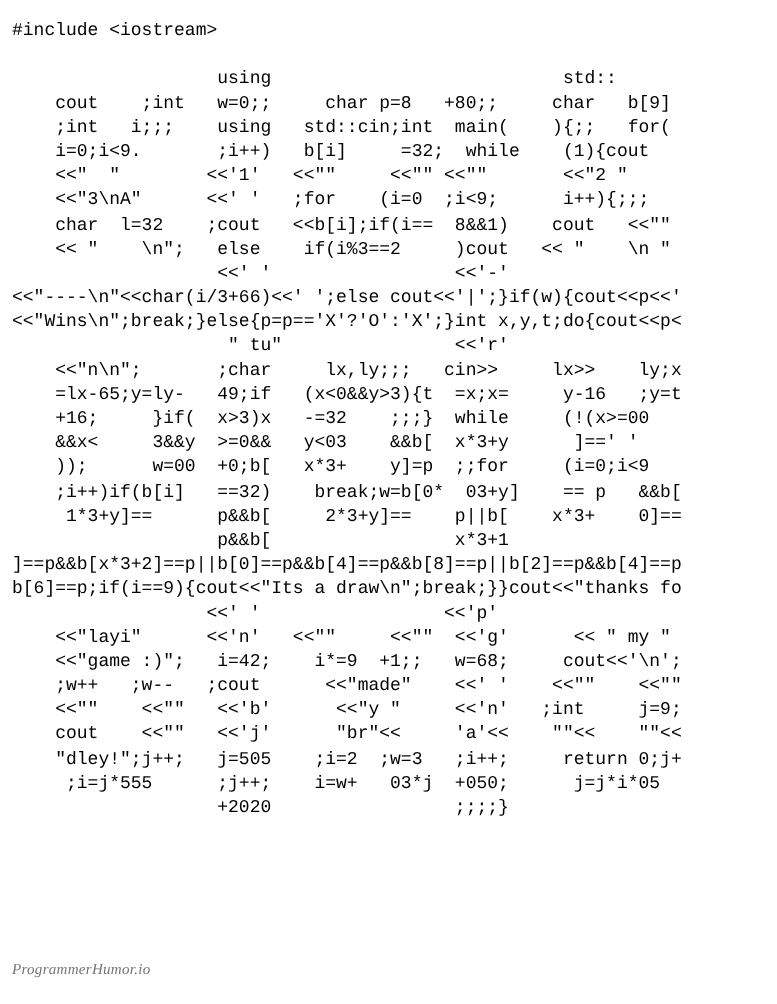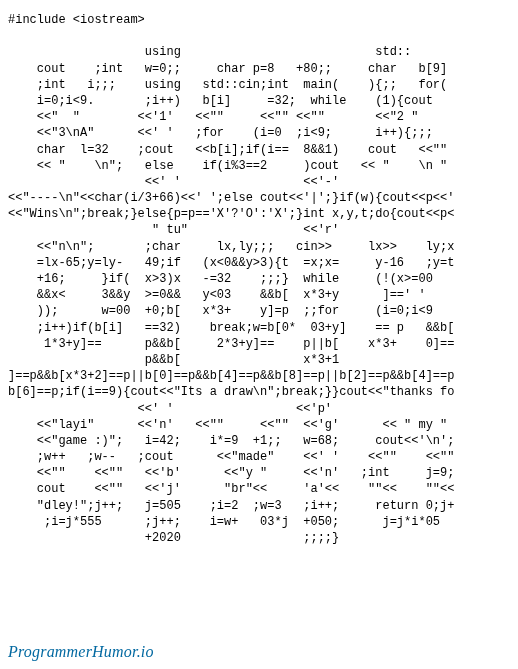--- a/index.html
+++ b/index.html
@@ -1,18 +1,18 @@
 <!DOCTYPE html>
 <html><head>
 <meta charset="utf-8">
 <style>
   html,body{margin:0;padding:0;background:#fff;color:#000;font-family:"Courier New",Courier,monospace;font-size:12px;line-height:1.35;}
   .page{width:454px;height:669px;box-sizing:border-box;padding:12px 8px 0 8px;position:relative;overflow:hidden;}
   pre{margin:0;white-space:pre;font-family:inherit;font-size:inherit;line-height:inherit;}
-  .watermark{position:absolute;left:8px;bottom:6px;font-style:italic;color:#0369a1;font-family:"Georgia","Times New Roman",serif;font-size:16px;letter-spacing:.2px;}
+  .watermark{position:absolute;left:8px;bottom:16px;font-style:italic;color:#737373;font-family:"Georgia","Times New Roman",serif;font-size:10px;letter-spacing:.2px;}
 </style>
 </head>
 <body>
 
 <div class="page">
   <pre id="code">#include &lt;iostream&gt;
 
                    using                           std::
     cout    ;int   w=0;;     char p=8   +80;;     char   b[9]
     ;int   i;;;    using   std::cin;int  main(    ){;;   for(

